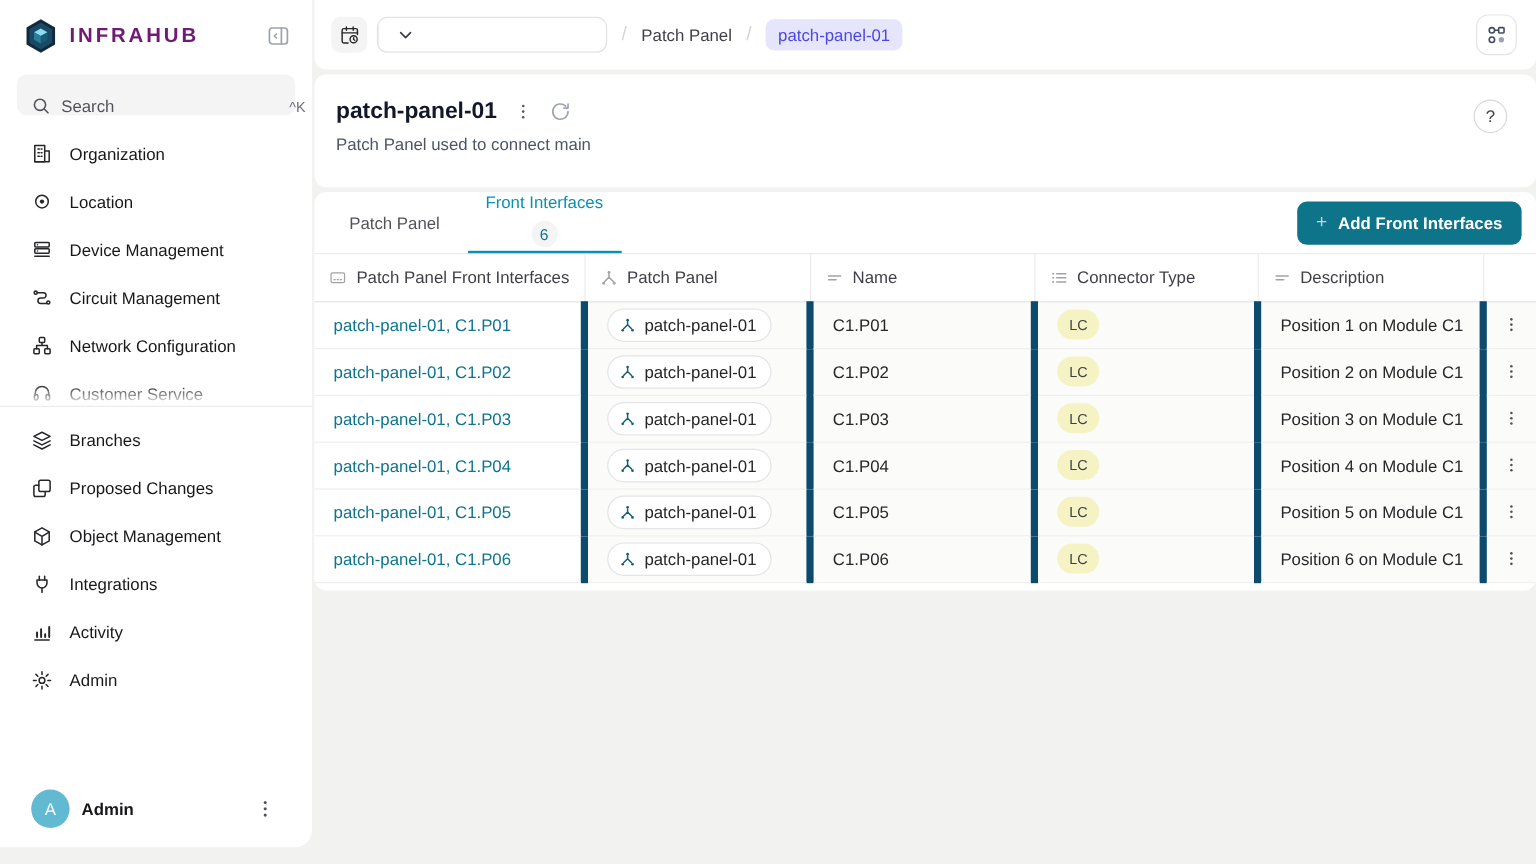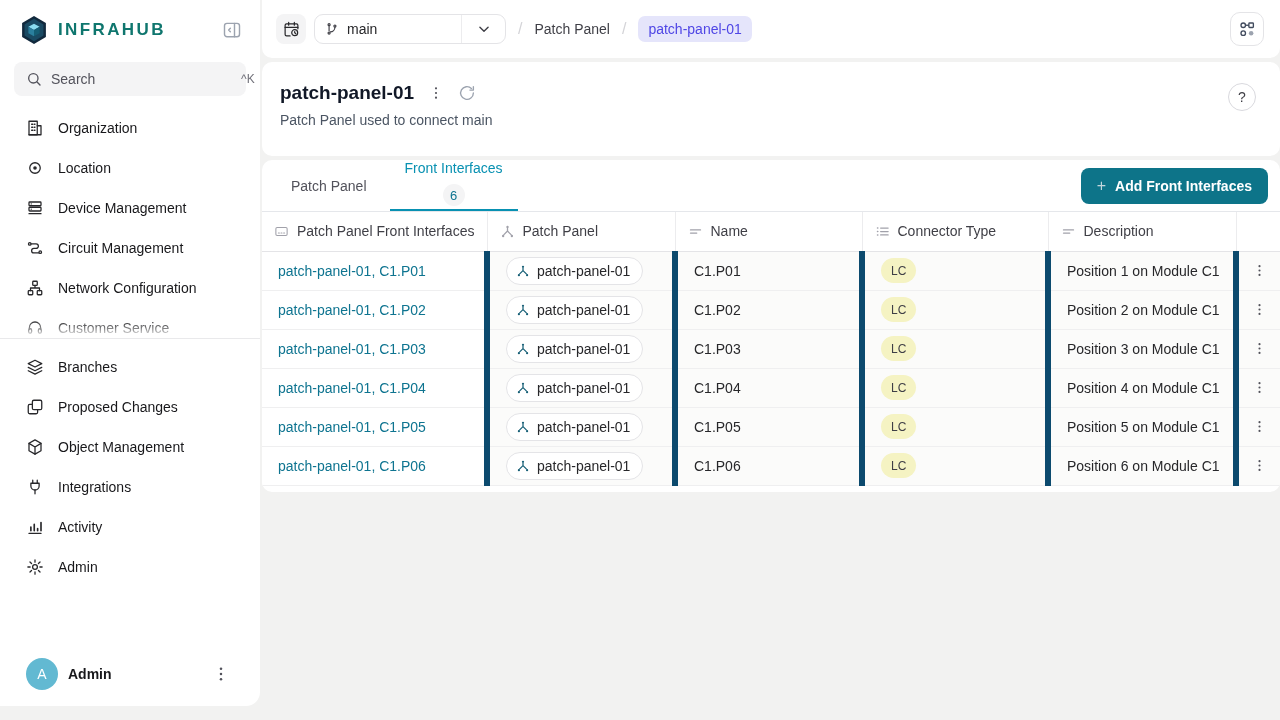--- a/index.html
+++ b/index.html
@@ -23,25 +23,25 @@
   .ic svg{width:100%;height:100%;}
 
   
   .sidebar{
     position:absolute;left:0;top:0;width:260px;height:706px;
     background:#fff;border-radius:0 0 14px 0;
     display:flex;flex-direction:column;
   }
   .logo-row{display:flex;align-items:center;padding:14px 18px 0 20px;height:46px;}
   .logo-mark{width:28px;height:30px;}
-  .brand{margin-left:10px;font-size:17px;font-weight:800;letter-spacing:.14em;color:#0f766e;}
+  .brand{margin-left:10px;font-size:17px;font-weight:800;letter-spacing:.14em;color:#701a75;}
   .collapse-btn{margin-left:auto;width:20px;height:20px;color:#9ca3af;cursor:pointer;background:none;border:none;}
   .search-box{
     margin:16px 14px 0 14px;height:34px;background:#f4f4f5;border-radius:8px;
-    display:flex;align-items:center;padding:0 12px;gap:9px;
+    display:flex;align-items:flex-end;padding:0 12px;gap:9px;
   }
   .search-box .ic{width:16px;height:16px;color:#52525b;}
   .search-box input{
     flex:1;border:none;background:transparent;outline:none;font-size:14px;color:#3f3f46;
     font-family:"Liberation Sans", sans-serif;
   }
   .search-box input::placeholder{color:#52525b;}
   .kbd{font-size:12px;color:#71717a;}
   .nav-scroll-wrap{position:relative;margin-top:12px;}
   .nav-scroll{height:230px;overflow:hidden;}
@@ -352,32 +352,20 @@
       <svg viewBox="0 0 24 24" fill="none" stroke="currentColor" stroke-width="1.7" stroke-linecap="round" stroke-linejoin="round">
         <path d="M21 11V6a2 2 0 0 0-2-2H5a2 2 0 0 0-2 2v13a2 2 0 0 0 2 2h5"></path>
         <path d="M3 9h18M8 2v4M16 2v4"></path>
           <circle cx="16.5" cy="16.5" r="4.2"></circle>
           <path d="M16.5 14.8v1.9l1.4 1"></path>
       </svg>
     </span>
   </button>
 
   <div class="branch-select">
-    <div class="branch-main">
-      <span class="ic">
-        <svg viewBox="0 0 24 24" fill="none" stroke="currentColor" stroke-width="2" stroke-linecap="round" stroke-linejoin="round">
-          <path d="M7 6v9"></path>
-            <circle cx="7" cy="4.5" r="1.8"></circle>
-            <circle cx="7" cy="19" r="1.8"></circle>
-            <circle cx="17" cy="7" r="1.8"></circle>
-            <path d="M17 9a8 8 0 0 1-8 8"></path>
-        </svg>
-      </span>
-      <span class="branch-name">main</span>
-    </div>
     <span class="branch-caret">
       <span class="ic">
         <svg viewBox="0 0 24 24" fill="none" stroke="currentColor" stroke-width="2.4" stroke-linecap="round" stroke-linejoin="round">
             <path d="M5 9l7 7 7-7"></path>
           </svg>
       </span>
     </span>
   </div>
 
   <span class="crumb-sep">/</span>

